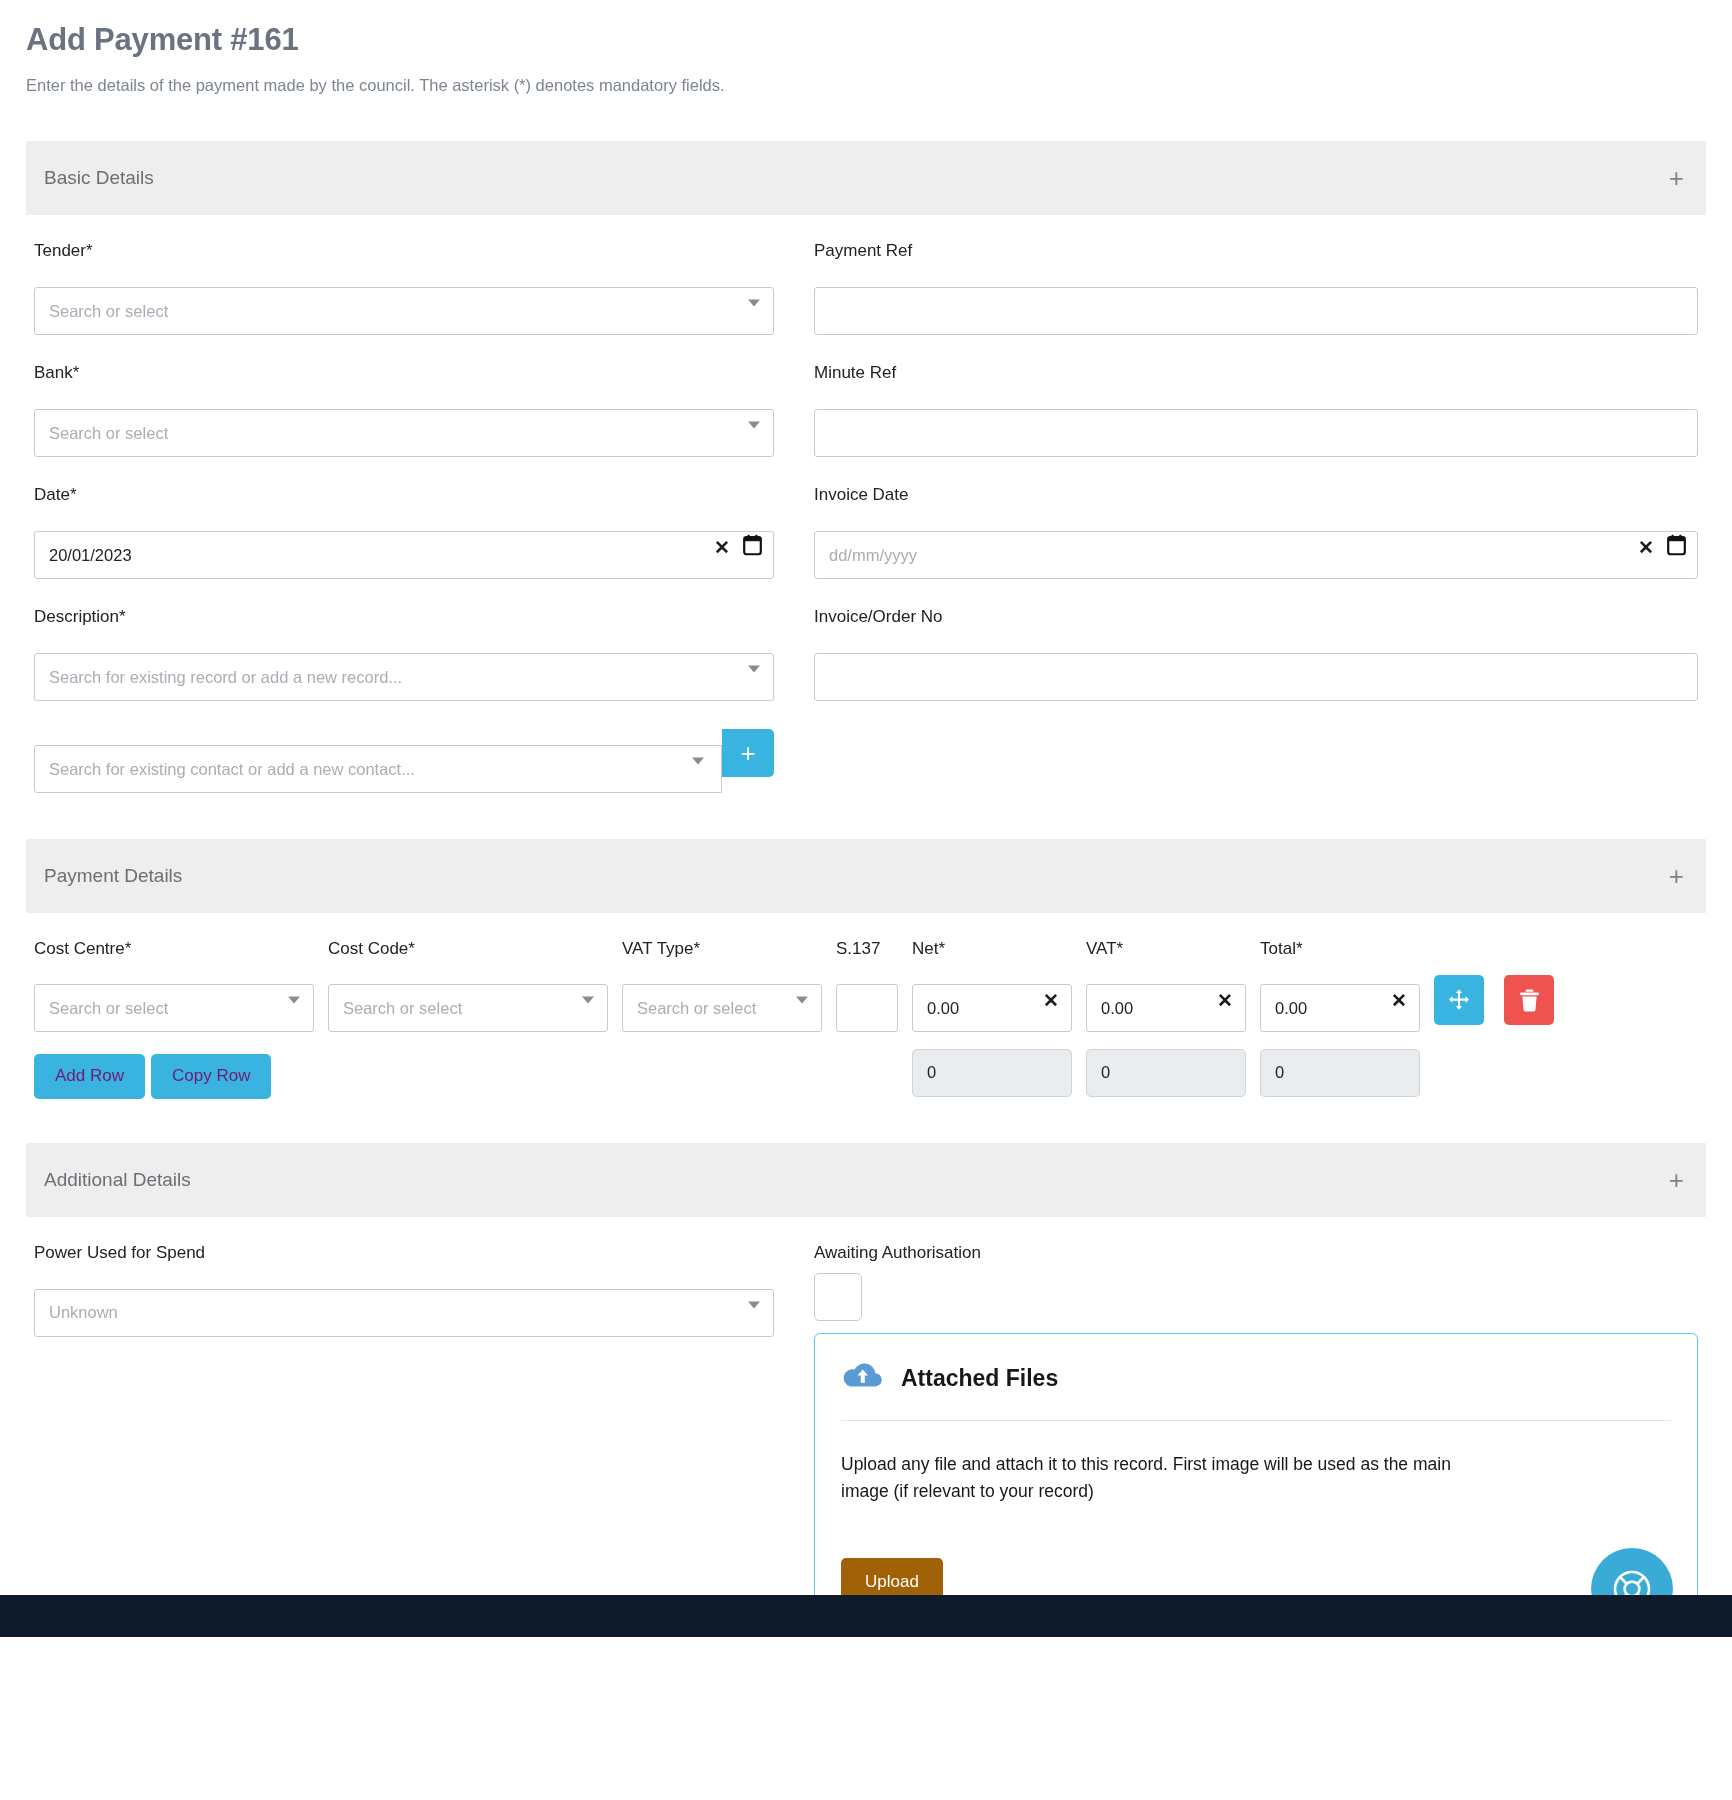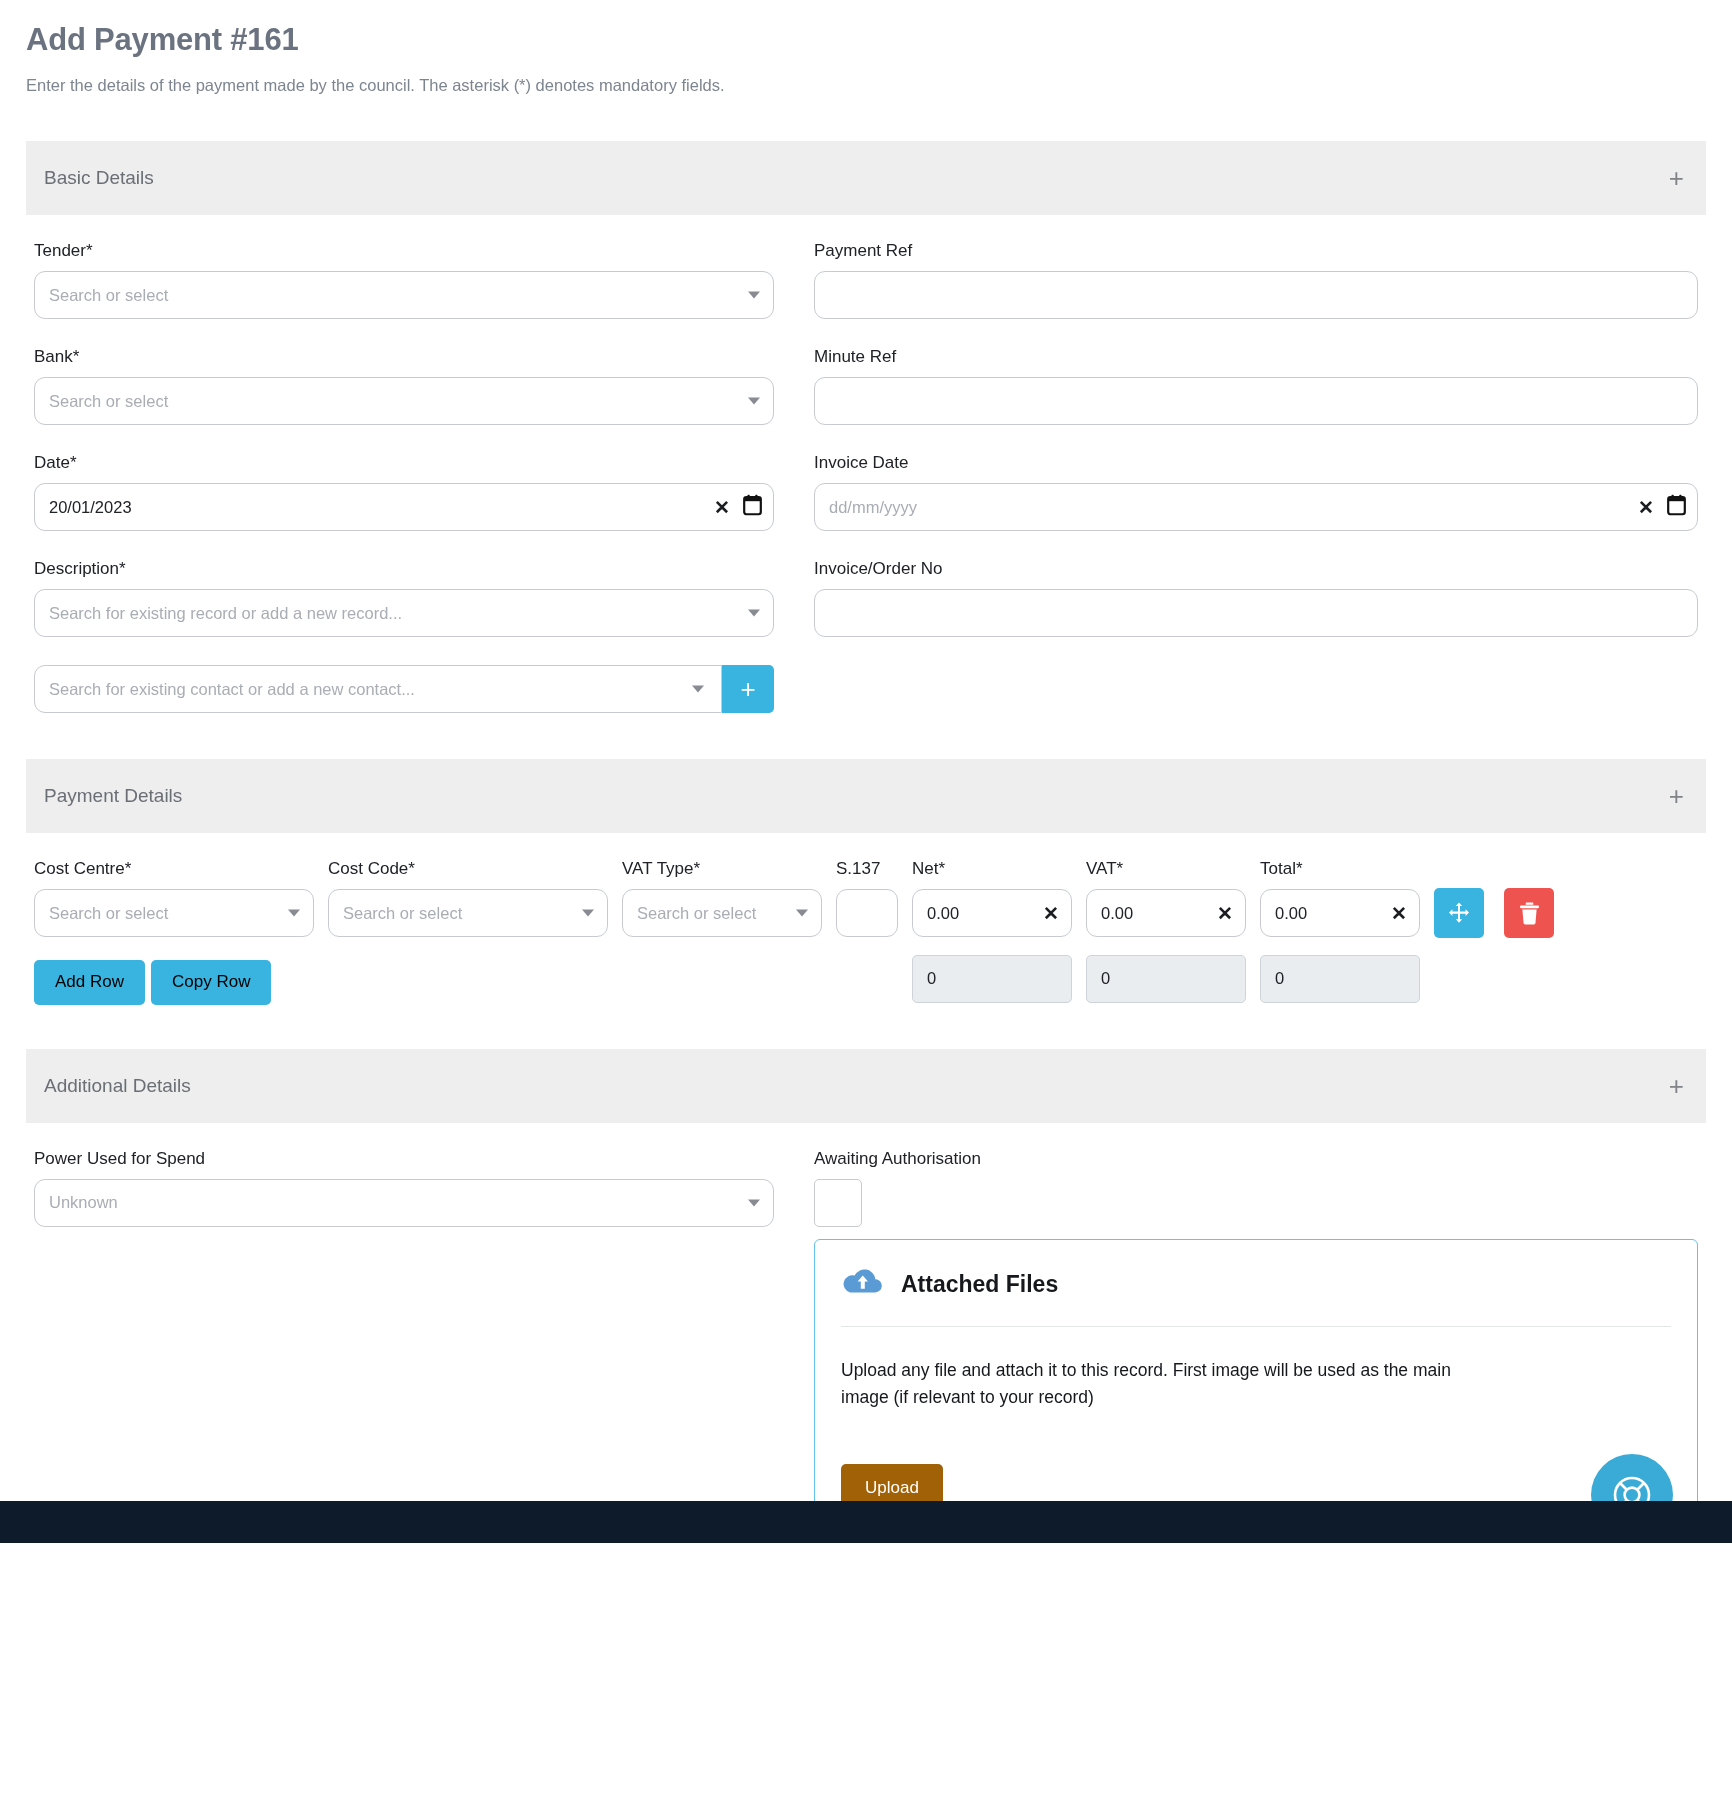--- a/index.html
+++ b/index.html
@@ -65,27 +65,28 @@
   .field-label {
     display: block;
     font-size: 17px;
     color: #202227;
     margin-bottom: 10px;
   }
   .control {
     width: 100%;
     height: 48px;
     border: 1px solid #c7cbd1;
-    border-radius: 11px;
+    border-radius: 3px;
     background: #ffffff;
     font-family: "Liberation Sans", sans-serif;
     font-size: 16.5px;
     color: #202227;
     padding: 0 14px;
     outline: none;
+    margin-top: 16px;
   }
   .control::placeholder { color: #a9adb4; }
 
   .select-wrap { position: relative; width: 100%; }
   .select-wrap .caret {
     position: absolute;
     right: 14px;
     top: 50%;
     transform: translateY(-50%);
     width: 0; height: 0;
@@ -184,21 +185,21 @@
 
   .pay-actions {
     display: flex;
     gap: 6px;
     margin-top: 22px;
   }
   .btn {
     background: #39b3e0;
     border: none;
     border-radius: 5px;
-    color: #000000;
+    color: #701a75;
     font-size: 17px;
     font-family: "Liberation Sans", sans-serif;
     padding: 13px 21px;
     cursor: pointer;
     line-height: 1.1;
   }
 
   .totals-row {
     display: grid;
     grid-template-columns: 280px 280px 200px 62px 160px 160px 160px 56px 56px;

